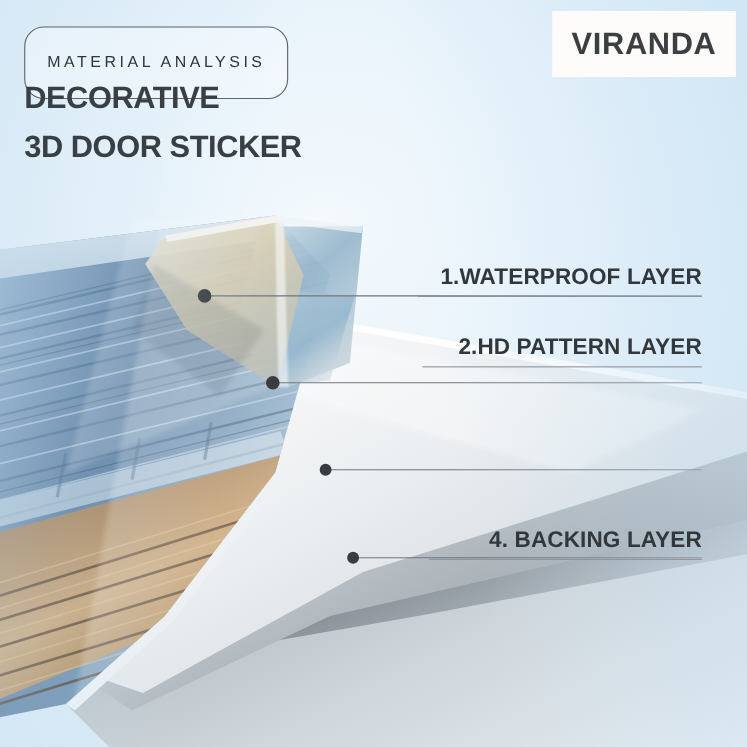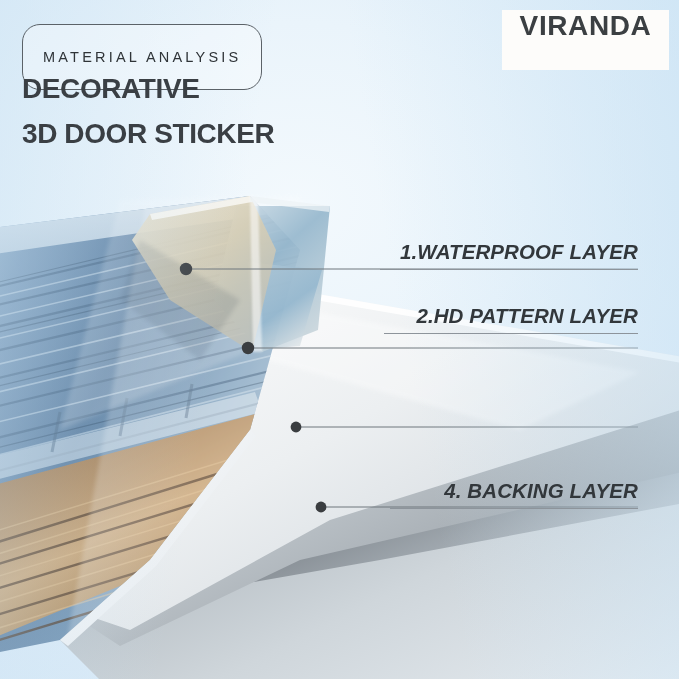--- a/index.html
+++ b/index.html
@@ -62,21 +62,21 @@
   .headline .l2 { display: block; text-align: right; }
 
   .logo-box {
     position: absolute;
     left: 502px;
     top: 10px;
     width: 167px;
     height: 60px;
     background: #fdfcfa;
     display: flex;
-    align-items: flex-start;
+    align-items: center;
     justify-content: center;
   }
   .logo-text {
     font-size: 28px;
     font-weight: bold;
     letter-spacing: 0.6px;
     color: #3b3f42;
   }
 
   
@@ -87,21 +87,20 @@
     width: 679px;
     height: 679px;
   }
 
   
   .callout {
     position: absolute;
     right: 41px;
     text-align: right;
     white-space: nowrap;
-    font-style: italic;
   }
   .callout .txt {
     font-size: 20.5px;
     font-weight: bold;
     color: #32373b;
     letter-spacing: 0.1px;
     display: block;
     padding-bottom: 5px;
   }
   .callout .rule {

